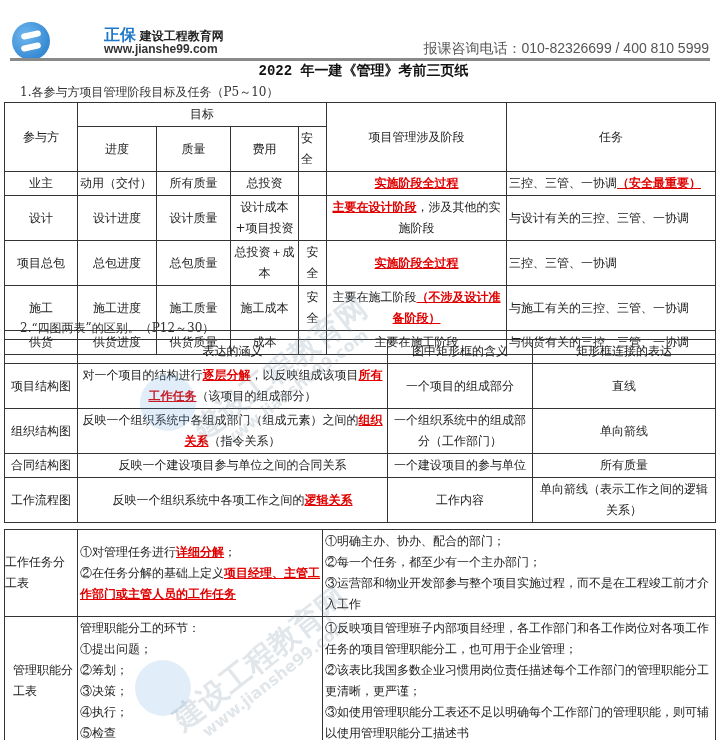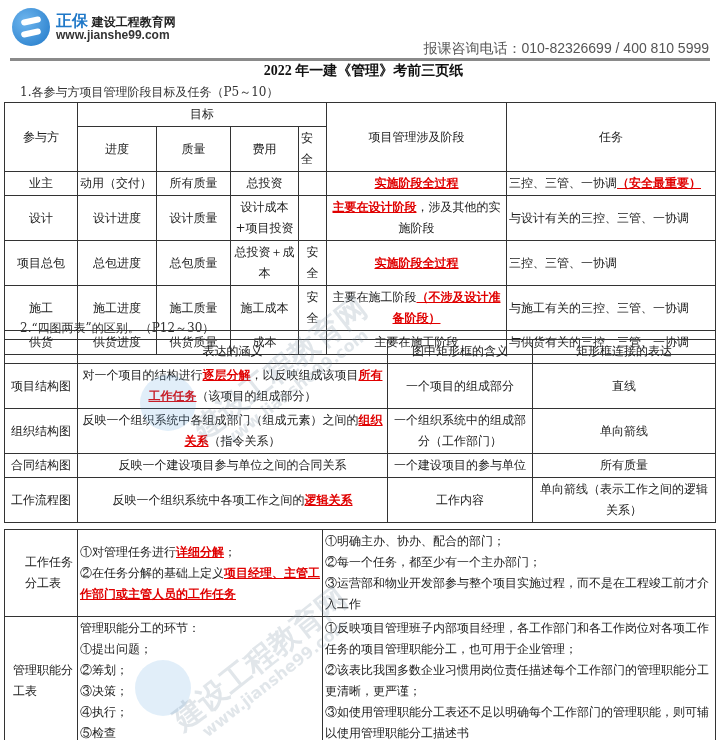--- a/index.html
+++ b/index.html
@@ -2,21 +2,21 @@
 <html><head>
 <meta charset="utf-8">
 <style>
   html, body { margin: 0; padding: 0; background: #ffffff; }
   body {
     width: 727px; height: 740px; overflow: hidden; position: relative;
     font-family: "DejaVu Serif", "Liberation Serif", serif;
     color: #222; font-size: 12px;
   }
   .header { position: absolute; left: 0; top: 0; width: 727px; height: 62px; }
-  .logo { position: absolute; left: 12px; top: 8px; display: flex; align-items: center; }
+  .logo { position: absolute; left: 12px; top: 22px; display: flex; align-items: center; gap: 48px; }
   .logo-circle {
     width: 38px; height: 38px; border-radius: 50%;
     background: radial-gradient(circle at 35% 35%, #6fb6ee, #1f78c8);
     position: relative;
   }
   .logo-circle::before {
     content: ""; position: absolute; left: 9px; top: 10px; width: 20px; height: 6px;
     background: #fff; border-radius: 3px; transform: rotate(-12deg);
   }
   .logo-circle::after {
@@ -27,21 +27,21 @@
   .logo-brand { font-family: "DejaVu Sans", sans-serif; font-weight: bold; font-size: 16px; color: #1f78c8; }
   .logo-cn { font-family: "DejaVu Sans", sans-serif; font-weight: bold; font-size: 12px; color: #222; }
   .logo-url { font-family: "Liberation Sans", sans-serif; font-weight: bold; font-size: 12px; color: #333; }
   .hotline {
     position: absolute; right: 18px; top: 40px;
     font-family: Liberation Sans, sans-serif; font-size: 14px; color: #555;
   }
   .header-rule { position: absolute; left: 10px; top: 58px; width: 700px; height: 3px; background: #8a8a8a; }
   .doc-title {
     position: absolute; left: 0; top: 62px; width: 727px; text-align: center;
-    font-family: Liberation Serif, serif; font-weight: bold; font-size: 14px; color: #111;
+    font-family: Liberation Mono, monospace; font-weight: bold; font-size: 14px; color: #111;
   }
   .section-label { position: absolute; left: 8px; font-size: 12px; color: #333; margin-left: 12px; }
   table { border-collapse: collapse; position: absolute; table-layout: fixed; }
   td { border: 1px solid #333; text-align: center; vertical-align: middle; padding: 1px 2px; line-height: 21px; font-size: 12px; }
   td.left { text-align: left; }
   .hl { color: #e00000; font-weight: bold; text-decoration: underline; font-family: "DejaVu Sans", sans-serif; }
   .watermark {
     position: absolute; pointer-events: none; color: rgba(120,140,160,0.22);
     font-family: "DejaVu Sans", sans-serif; font-weight: bold; transform: rotate(-38deg);
     white-space: nowrap; text-align: center; line-height: 1.1;
@@ -187,21 +187,21 @@
   </table>
 
 <table style="left:4px; top:529px; width:711px;">
   <colgroup>
     <col style="width:73px">
       <col style="width:245px">
       <col style="width:393px">
   </colgroup>
   <tbody>
       <tr>
-    <td class="left" style="padding-left:20px;">工作任务分工表</td>
+    <td class="left" style="padding-left:0;">工作任务分工表</td>
     <td class="left">
       <div><span>①对管理任务进行</span><span class="hl">详细分解</span><span>；</span></div>
       <div><span>②在任务分解的基础上定义</span><span class="hl">项目经理、主管工作部门或主管人员的工作任务</span></div>
     </td>
     <td class="left">
       <div>①明确主办、协办、配合的部门；</div>
       <div>②每一个任务，都至少有一个主办部门；</div>
       <div>③运营部和物业开发部参与整个项目实施过程，而不是在工程竣工前才介入工作</div>
     </td>
   </tr>

